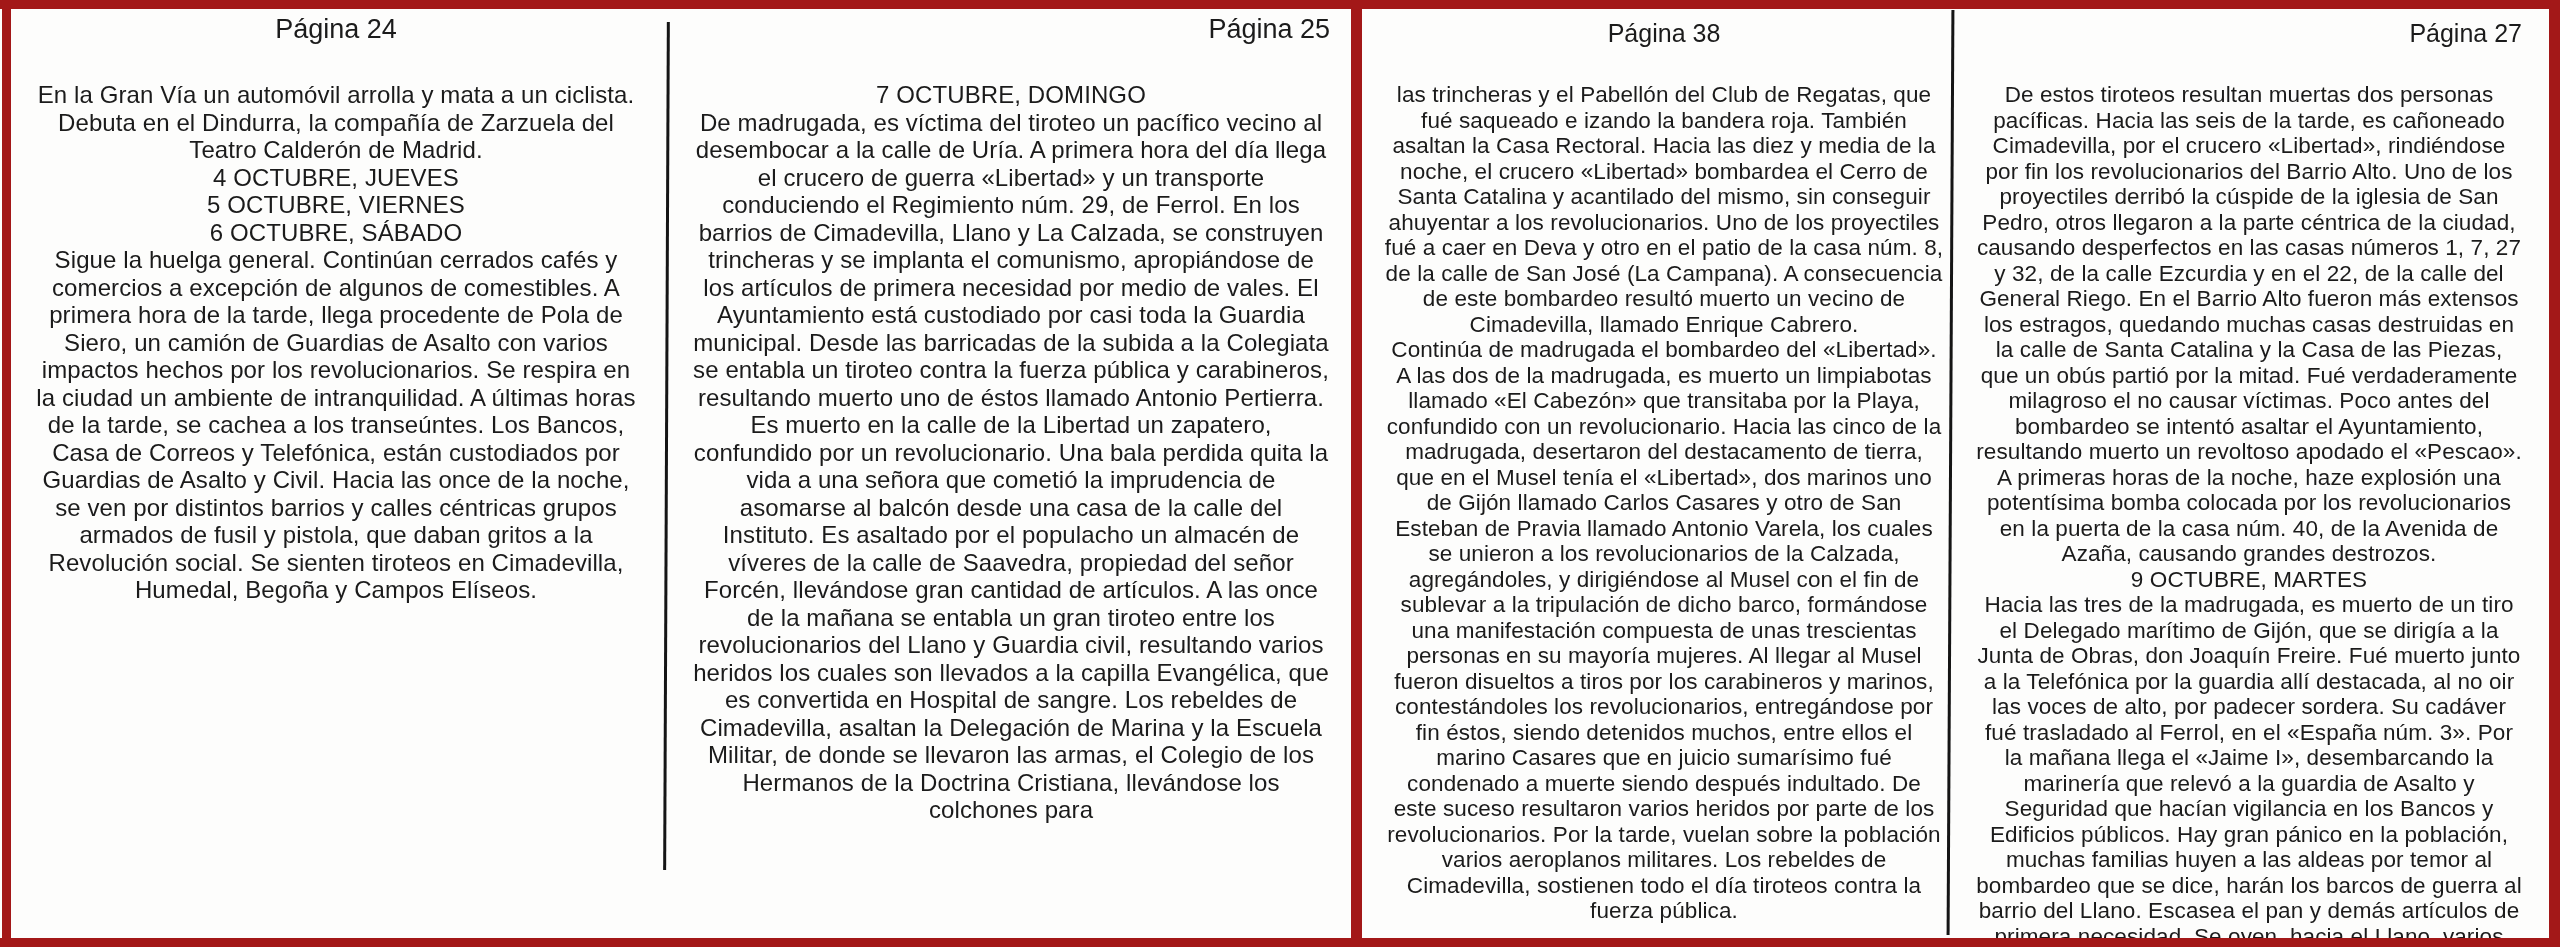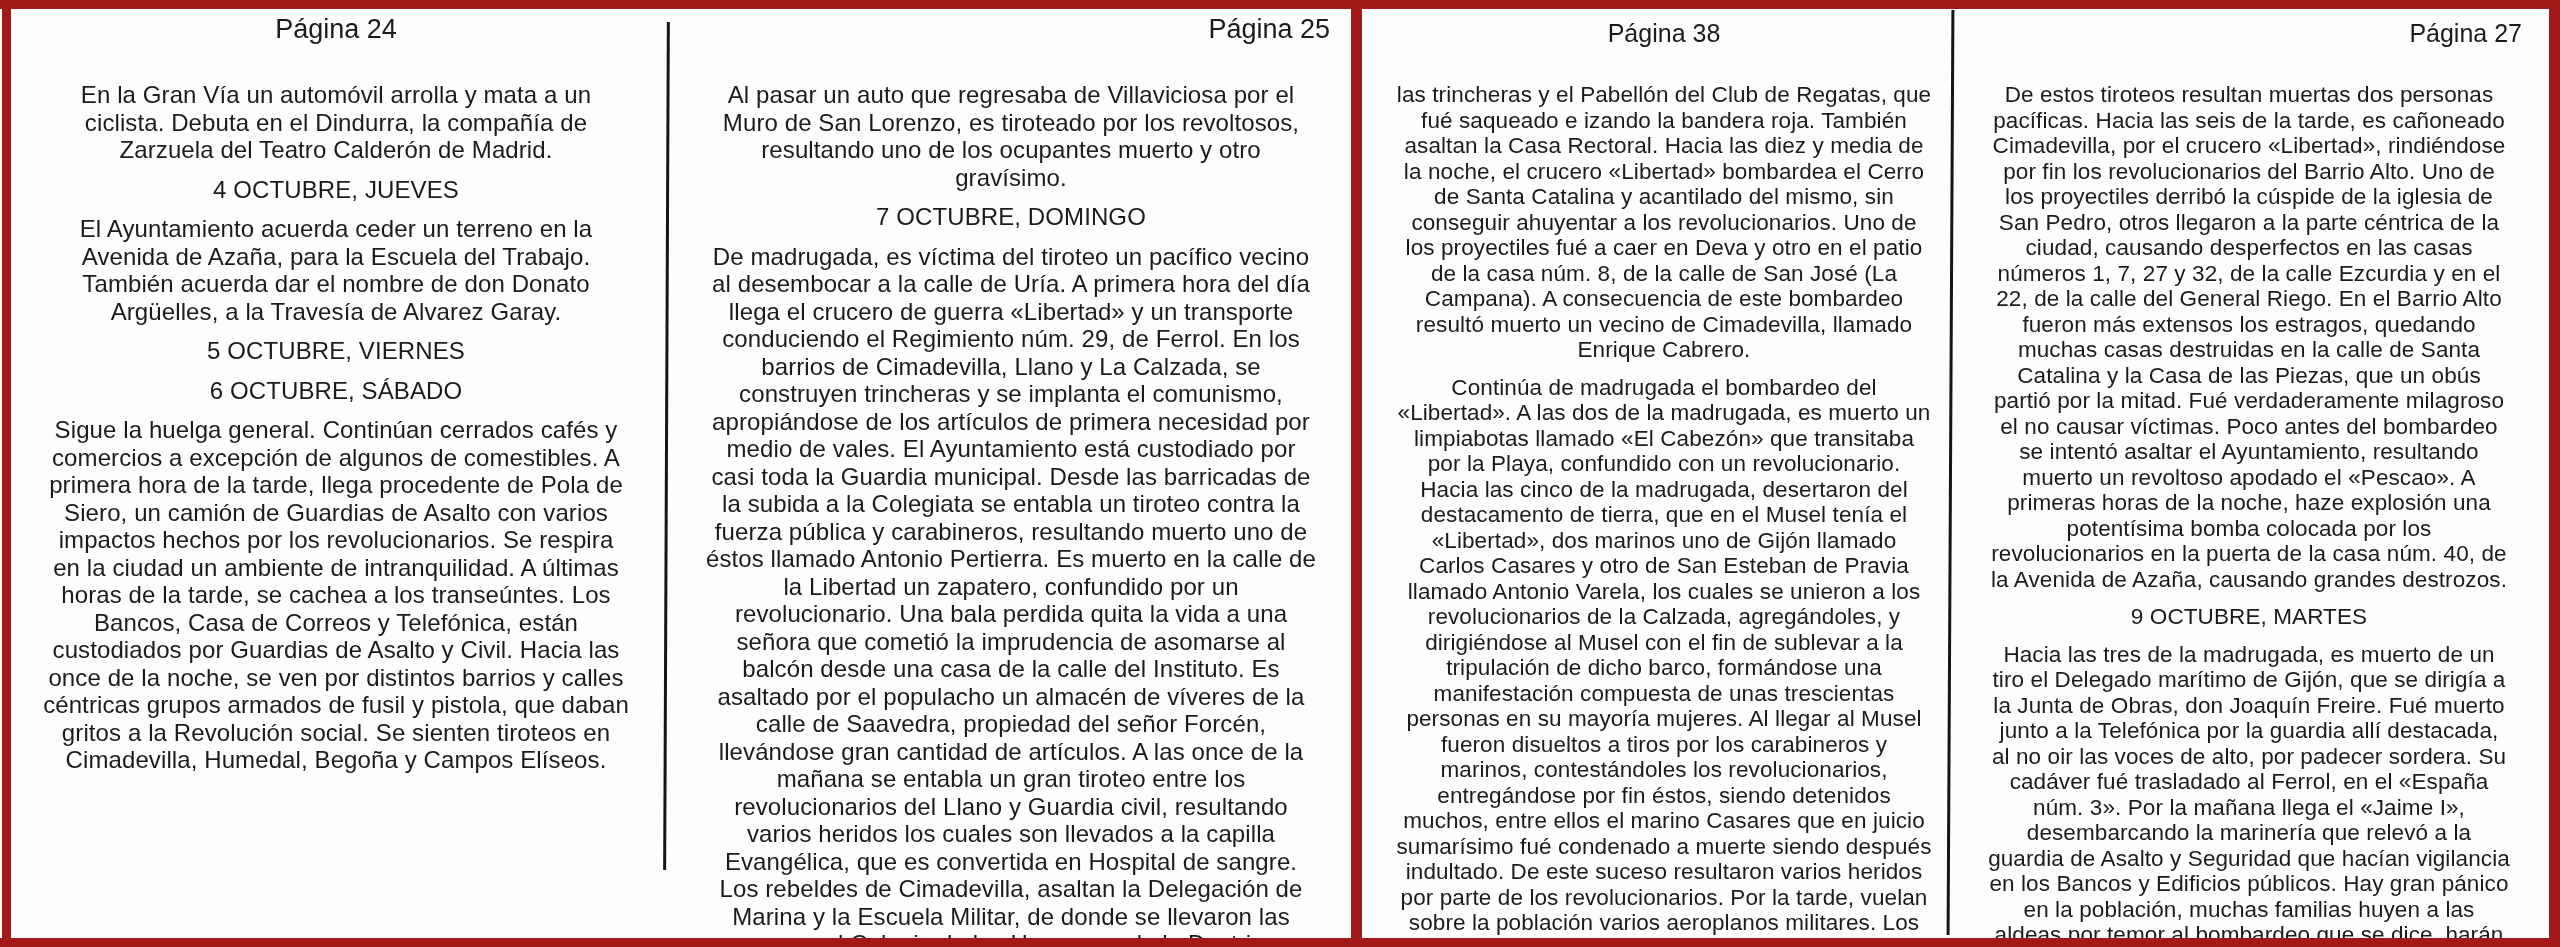--- a/index.html
+++ b/index.html
@@ -48,43 +48,41 @@
     text-align:center;
     font-size:24px;
     line-height:27.5px;
     letter-spacing:0.1px;
   }
   .spread-b .page-body{
     font-size:22.5px;
     line-height:25.5px;
     margin-top:34px;
   }
-  .page-body p{margin:12px;padding:0;}
+  .page-body p{margin:0;padding:0;}
 </style>
 </head>
 <body>
 
 <div class="canvas">
 
   <div class="spread-a">
     <div class="page page-24">
       <div class="page-header align-left">Página 24</div>
       <div class="page-body">
           <p>En la Gran Vía un automóvil arrolla y mata a un ciclista. Debuta en el Dindurra, la compañía de Zarzuela del Teatro Calderón de Madrid.</p>
           <p>4 OCTUBRE, JUEVES</p>
-          <p>El Ayuntamiento acuerda ceder un terreno en la Avenida de Azaña, para la Escuela del Trabajo. También acuerda dar el nombre de don Donato Argüelles, a la Travesía de Alvarez Garay.</p>
           <p>5 OCTUBRE, VIERNES</p>
           <p>6 OCTUBRE, SÁBADO</p>
           <p>Sigue la huelga general. Continúan cerrados cafés y comercios a excepción de algunos de comestibles. A primera hora de la tarde, llega procedente de Pola de Siero, un camión de Guardias de Asalto con varios impactos hechos por los revolucionarios. Se respira en la ciudad un ambiente de intranquilidad. A últimas horas de la tarde, se cachea a los transeúntes. Los Bancos, Casa de Correos y Telefónica, están custodiados por Guardias de Asalto y Civil. Hacia las once de la noche, se ven por distintos barrios y calles céntricas grupos armados de fusil y pistola, que daban gritos a la Revolución social. Se sienten tiroteos en Cimadevilla, Humedal, Begoña y Campos Elíseos.</p>
         </div>
     </div>
     <div class="page page-25">
       <div class="page-header align-right">Página 25</div>
       <div class="page-body">
-          <p>Al pasar un auto que regresaba de Villaviciosa por el Muro de San Lorenzo, es tiroteado por los revoltosos, resultando uno de los ocupantes muerto y otro gravísimo.</p>
           <p>7 OCTUBRE, DOMINGO</p>
           <p>De madrugada, es víctima del tiroteo un pacífico vecino al desembocar a la calle de Uría. A primera hora del día llega el crucero de guerra «Libertad» y un transporte conduciendo el Regimiento núm. 29, de Ferrol. En los barrios de Cimadevilla, Llano y La Calzada, se construyen trincheras y se implanta el comunismo, apropiándose de los artículos de primera necesidad por medio de vales. El Ayuntamiento está custodiado por casi toda la Guardia municipal. Desde las barricadas de la subida a la Colegiata se entabla un tiroteo contra la fuerza pública y carabineros, resultando muerto uno de éstos llamado Antonio Pertierra. Es muerto en la calle de la Libertad un zapatero, confundido por un revolucionario. Una bala perdida quita la vida a una señora que cometió la imprudencia de asomarse al balcón desde una casa de la calle del Instituto. Es asaltado por el populacho un almacén de víveres de la calle de Saavedra, propiedad del señor Forcén, llevándose gran cantidad de artículos. A las once de la mañana se entabla un gran tiroteo entre los revolucionarios del Llano y Guardia civil, resultando varios heridos los cuales son llevados a la capilla Evangélica, que es convertida en Hospital de sangre. Los rebeldes de Cimadevilla, asaltan la Delegación de Marina y la Escuela Militar, de donde se llevaron las armas, el Colegio de los Hermanos de la Doctrina Cristiana, llevándose los colchones para</p>
         </div>
     </div>
   </div>
 
   <div class="spread-b">
     <div class="page page-26">
       <div class="page-header align-left">Página 38</div>
       <div class="page-body">

